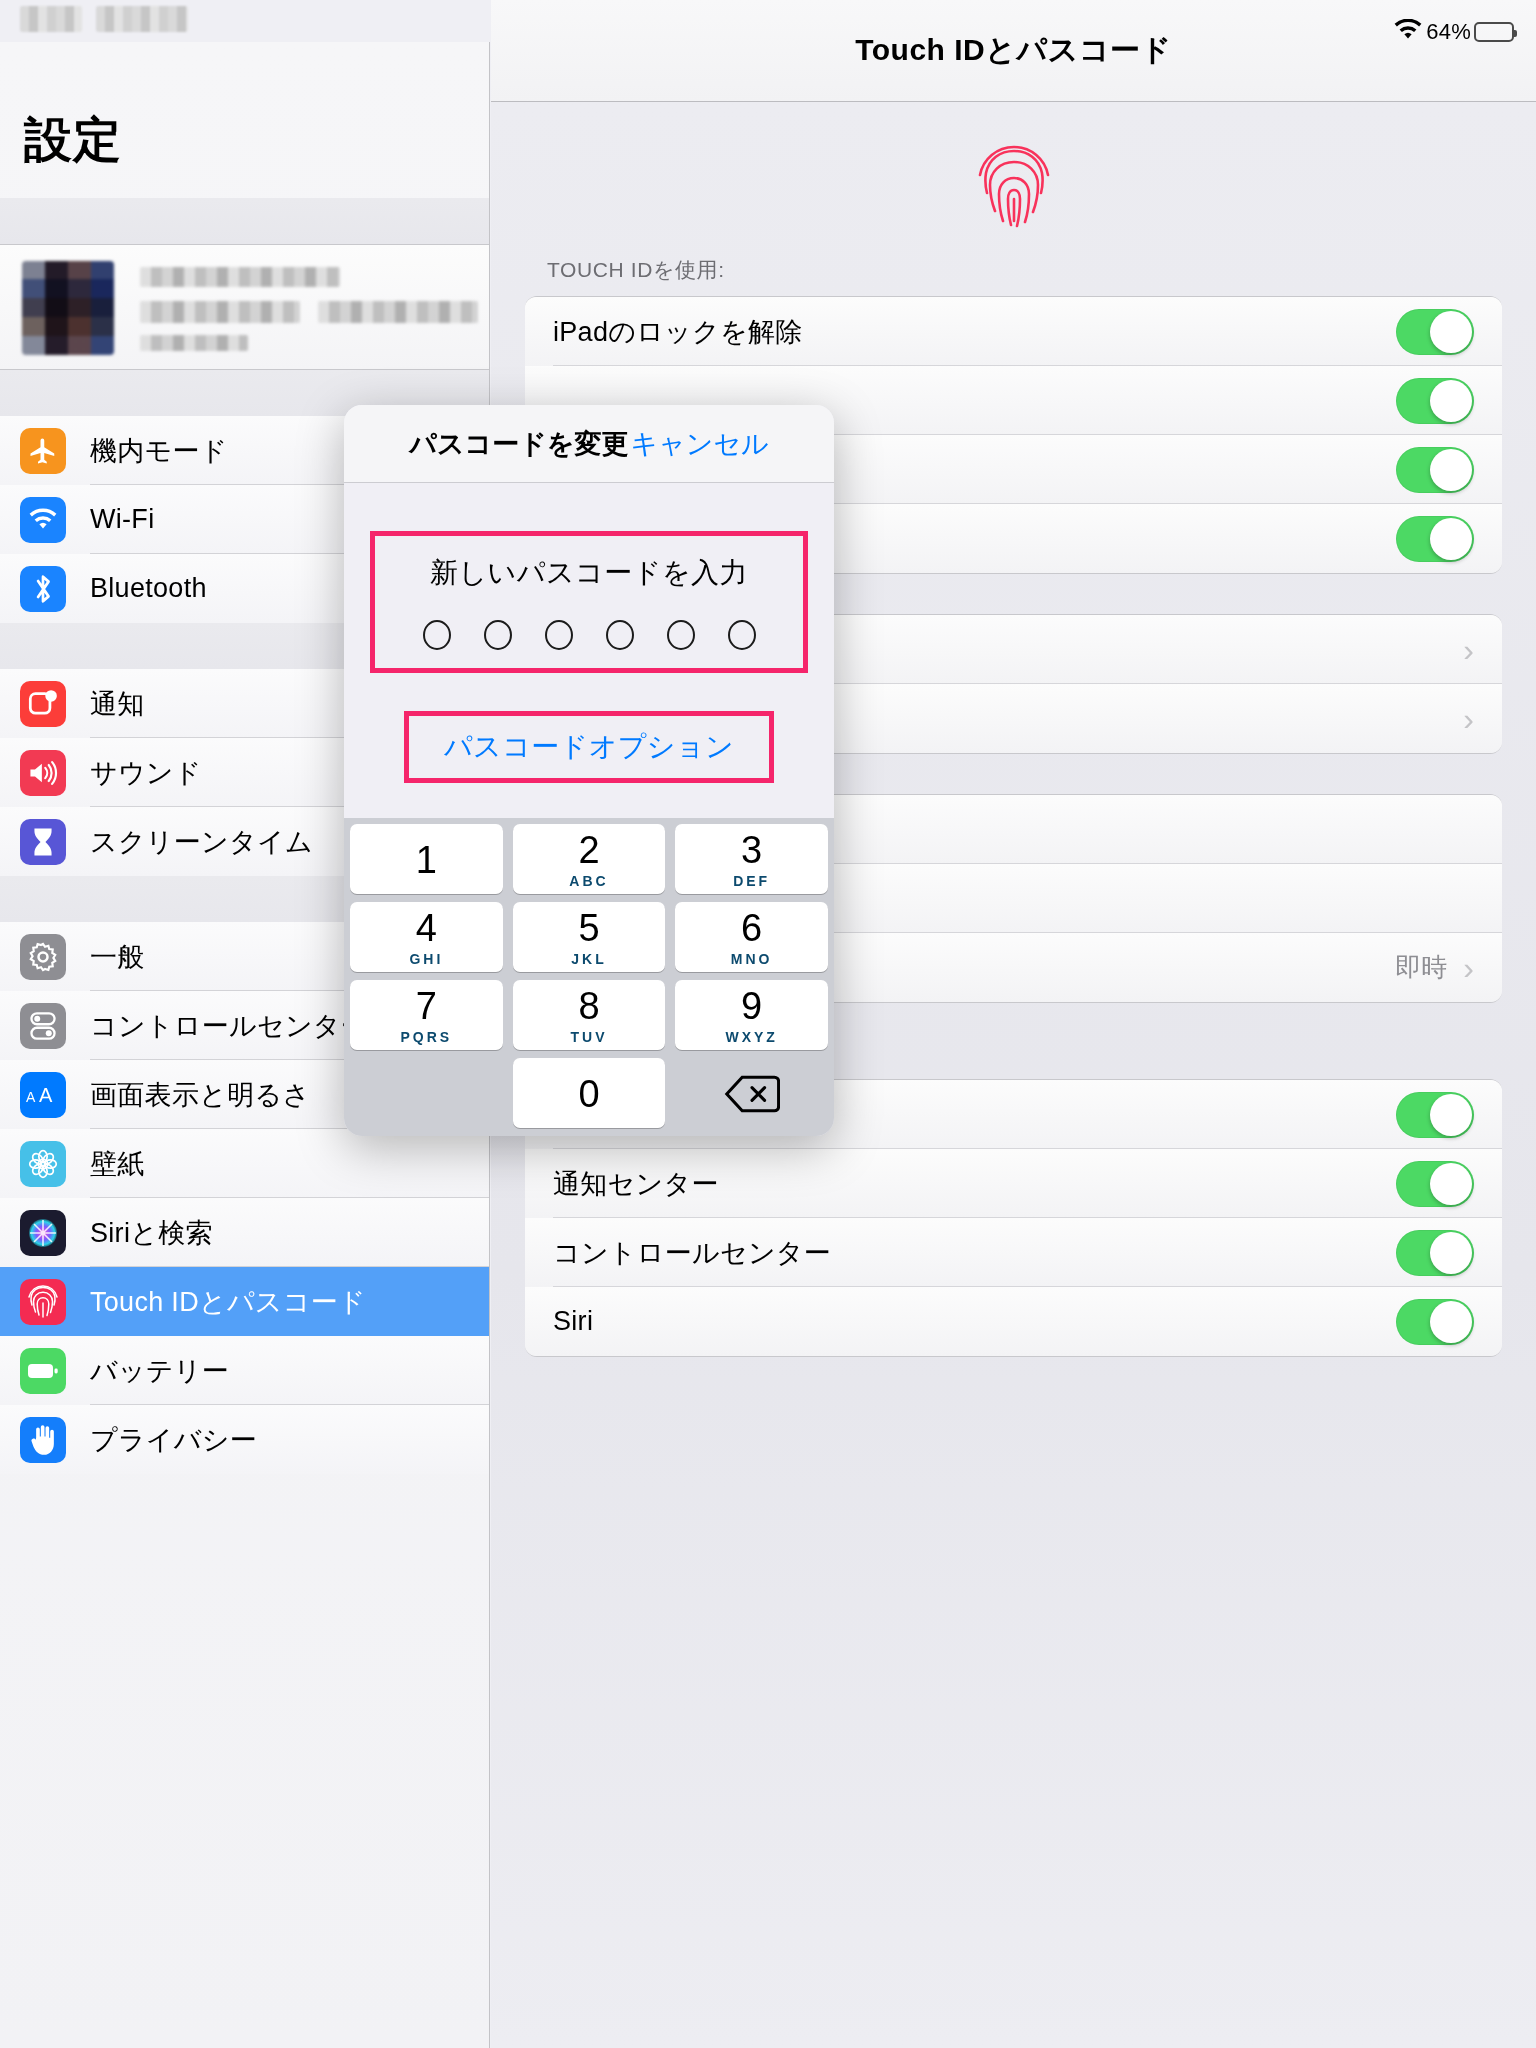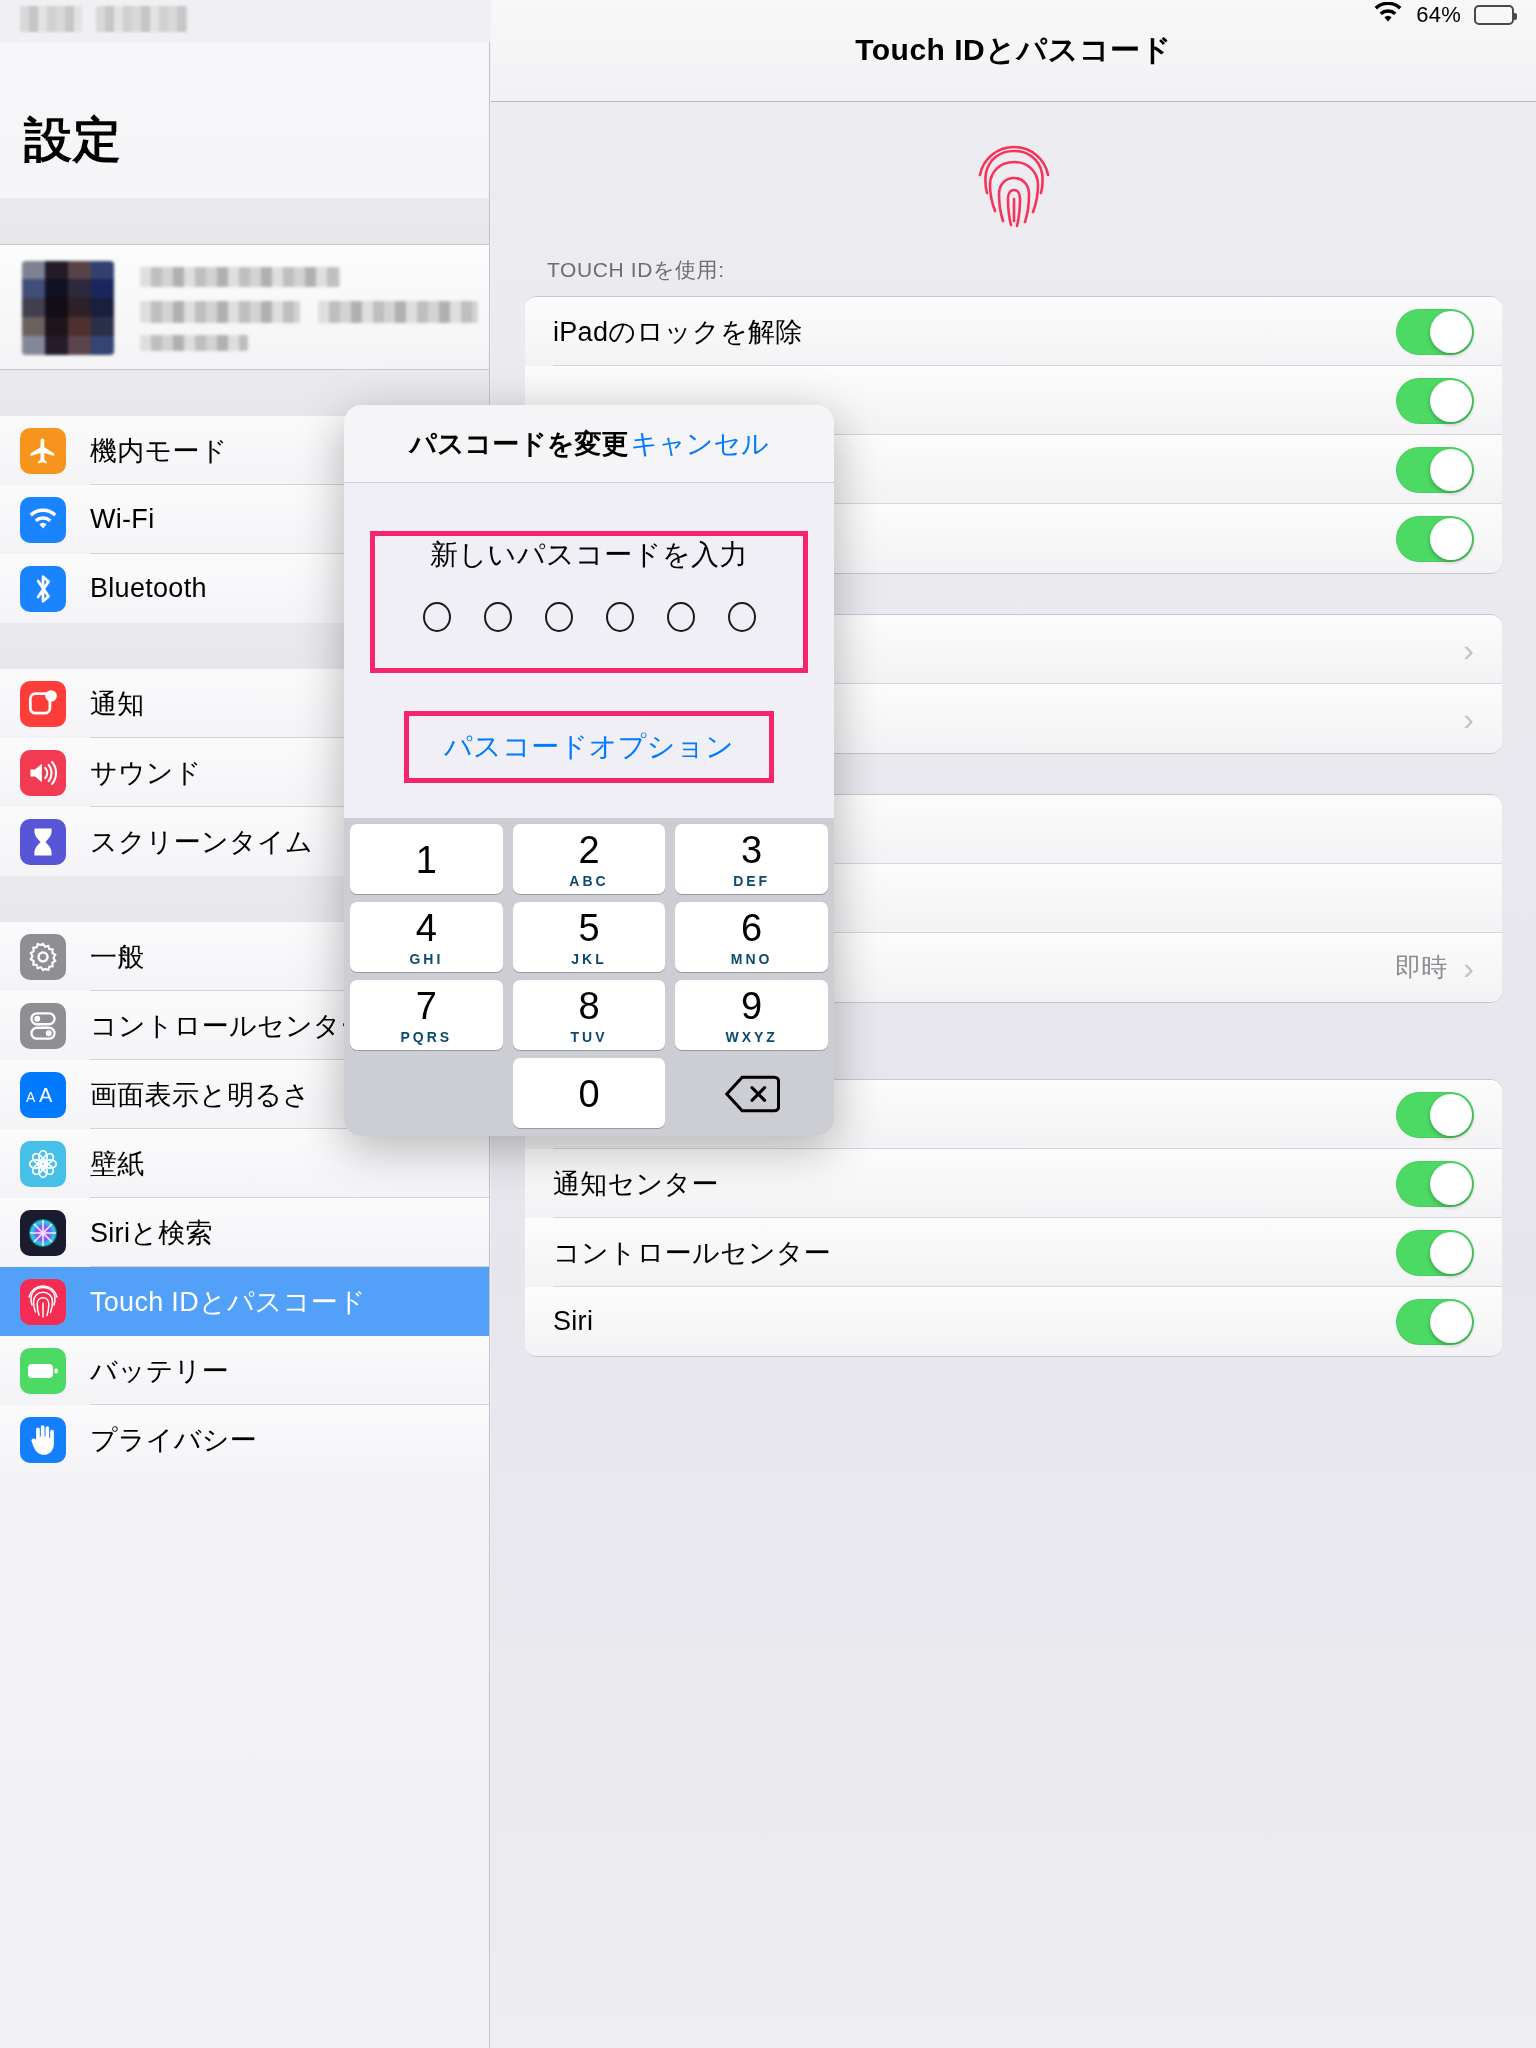--- a/index.html
+++ b/index.html
@@ -25,22 +25,22 @@
     background:
       repeating-linear-gradient(90deg, #d8d8d8 0 9px, #c4c4c4 9px 18px, #e2e2e2 18px 27px, #cfcfcf 27px 36px),
       #d5d5d5;
     filter: blur(1.2px);
     opacity: .95;
   }
   .redact.w1 { width: 62px; }
   .redact.w2 { width: 92px; }
 
   .sb-right {
-    position: absolute; right: 22px; top: 2px;
-    display: flex; align-items: center; gap: 13px;
+    position: absolute; right: 22px; top: 19px;
+    display: flex; align-items: center; gap: 3px;
   }
   .sb-pct { font-size: 22px; color: #000; letter-spacing: .2px; }
   .batt {
     width: 40px; height: 20px; border: 2px solid #4a4a4a; border-radius: 5px;
     position: relative; padding: 2px;
   }
   .batt::after {
     content: ""; position: absolute; right: -5px; top: 6px;
     width: 3px; height: 7px; background: #4a4a4a; border-radius: 0 2px 2px 0;
   }
@@ -162,21 +162,21 @@
     height: 78px; background: #f5f5f7;
     display: flex; align-items: center; justify-content: center;
     border-bottom: 1px solid #ccccd1; gap: 2px;
   }
   .md-title { font-size: 27px; font-weight: bold; color: #000; }
   .md-cancel { font-size: 27px; color: #007aff; }
 
   .md-entry {
     margin: 48px 26px 0 26px;
     border: 5px solid #f5256b; height: 142px;
-    display: flex; flex-direction: column; align-items: center; 
+    display: flex; flex-direction: column; align-items: center; justify-content: center;
     background: #f0eff5;
   }
   .md-entry-label { font-size: 28px; color: #000; letter-spacing: .5px; }
   .dots { display: flex; gap: 33px; margin-top: 28px; }
   .dot { width: 28px; height: 30px; border: 2.5px solid #1b1b1b; border-radius: 50%; }
 
   .md-options-wrap { display: flex; justify-content: center; margin-top: 38px; }
   .md-options {
     border: 5px solid #f5256b; padding: 12px 35px;
   }

